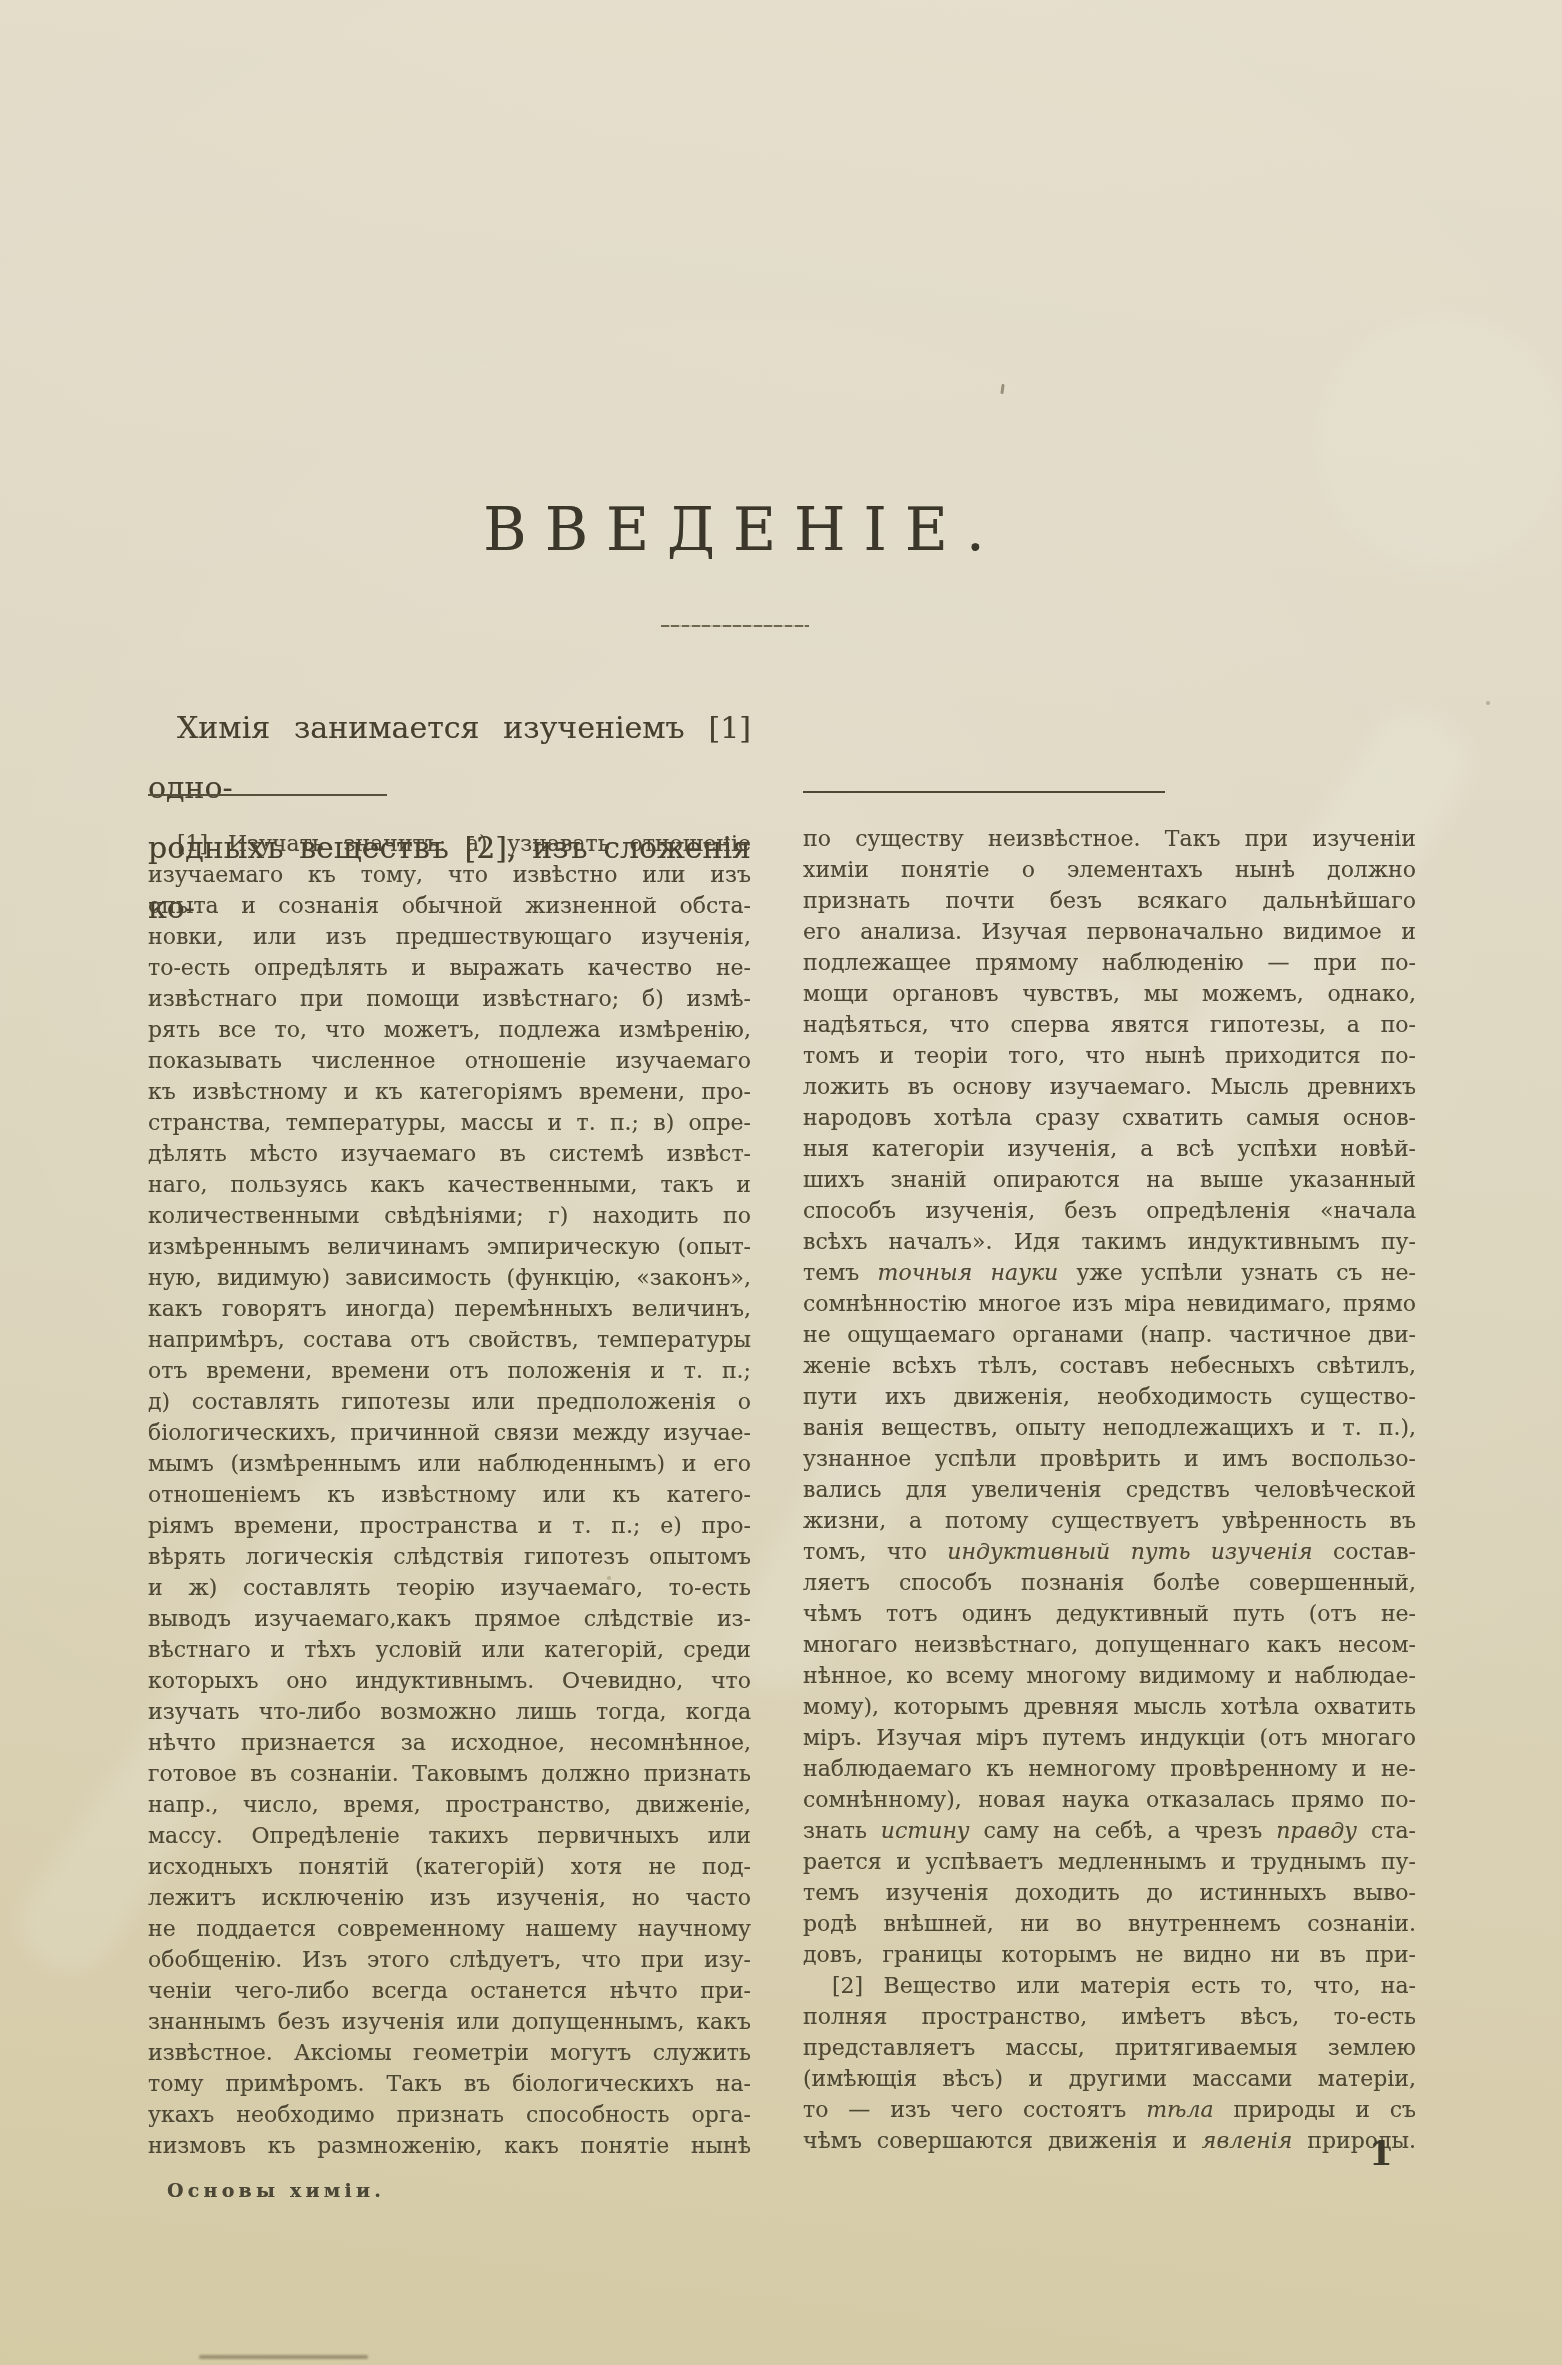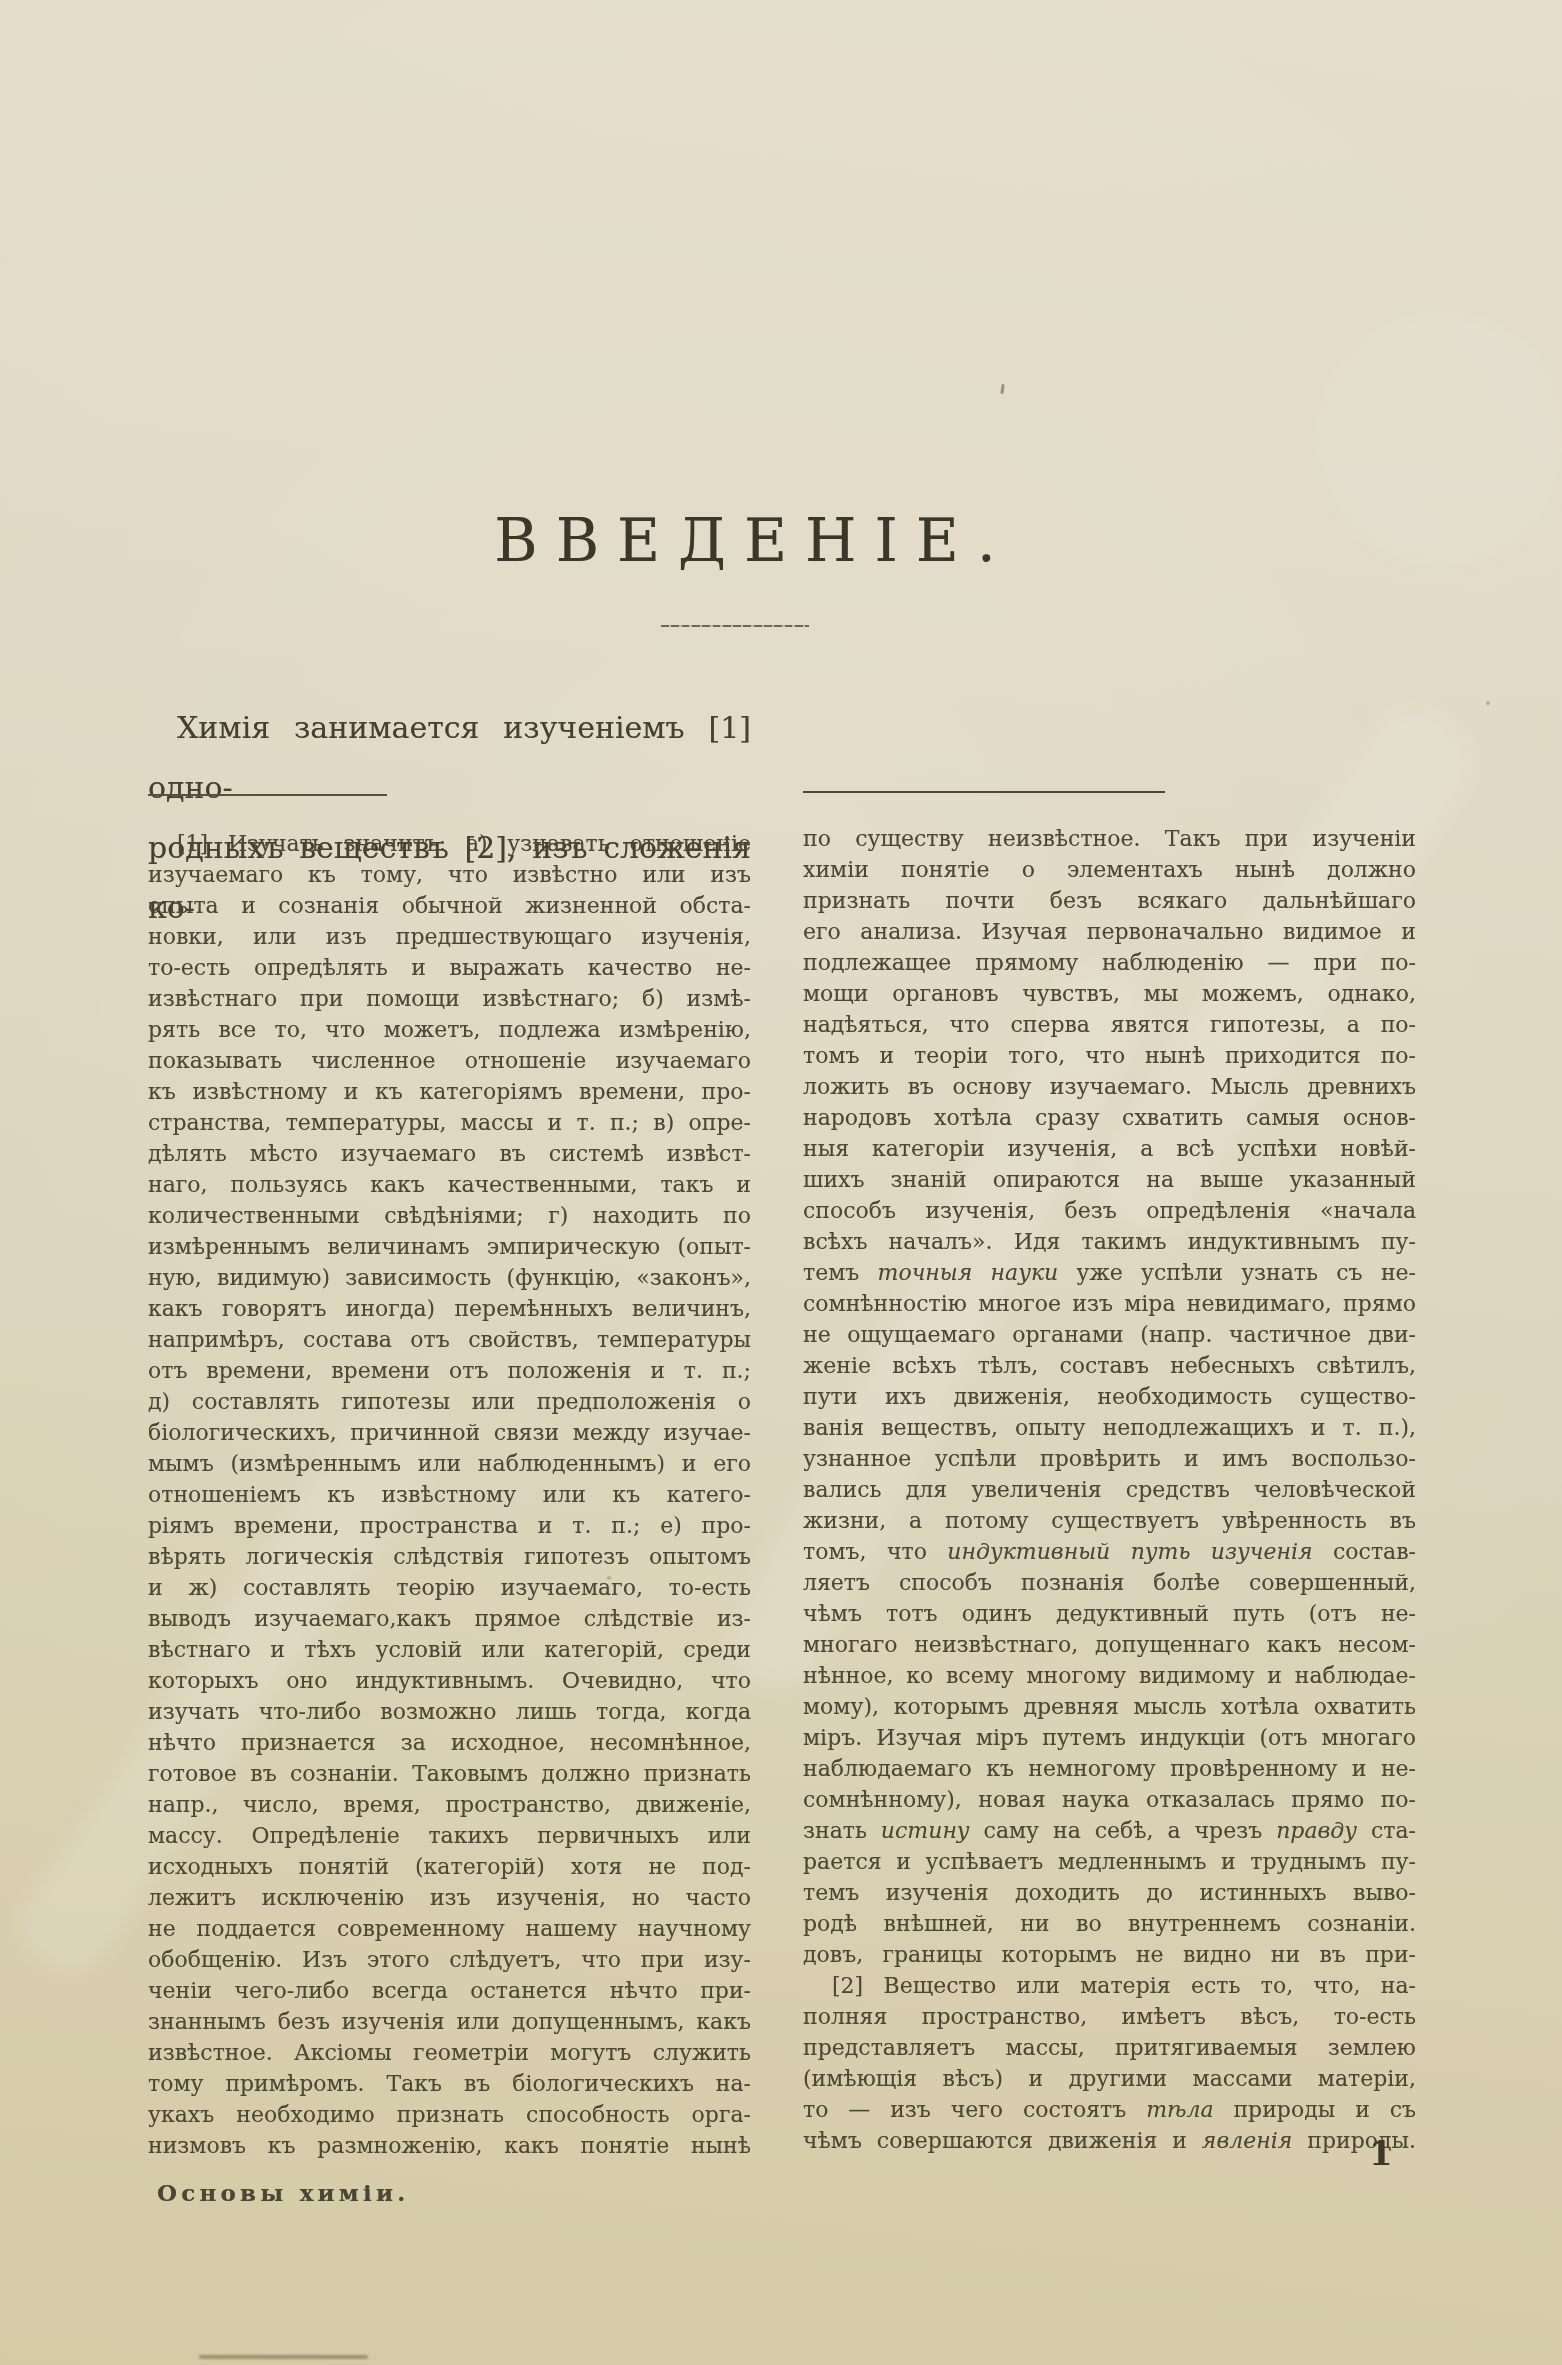--- a/index.html
+++ b/index.html
@@ -8,21 +8,21 @@
     width:1563px;height:2366px;
     overflow:hidden;
     font-family:"DejaVu Serif", serif;
     color:#4b4635;
     background:
       radial-gradient(ellipse 120% 80% at 48% 38%, rgba(255,255,255,0.10), rgba(255,255,255,0) 62%),
       radial-gradient(ellipse 140% 120% at 50% 45%, rgba(0,0,0,0) 68%, rgba(100,85,48,0.14) 88%, rgba(72,60,34,0.30) 100%),
       linear-gradient(187deg,#e4decb 0%,#e0dac6 24%,#dcd5bd 52%,#d9d0b2 76%,#d4caa4 100%);
   }
   .title{
-    position:absolute;top:494px;left:410px;width:664px;margin:12px;
+    position:absolute;top:494px;left:410px;width:664px;margin:1px;
     font-size:59px;font-weight:400;letter-spacing:18px;
     text-align:center;color:#3b382b;
     text-shadow:0 0 0.6px rgba(59,56,43,0.55);
     white-space:nowrap;
   }
   .title-rule{
     position:absolute;top:625px;left:661px;width:148px;height:1.8px;
     background:repeating-linear-gradient(90deg,#6e6850 0 7.8px, rgba(110,104,80,0.30) 7.8px 10.3px);
   }
   .col{position:absolute;}
@@ -39,22 +39,22 @@
   .fn-line{
     font-size:22px;line-height:31px;
     text-align:justify;text-align-last:justify;
     color:#4d4734;text-shadow:0 0 0.6px rgba(77,71,52,0.35);
   }
   .indent{text-indent:29px;}
   .fn-rule{position:absolute;background:#57513b;}
   .fn-rule.left {top:794px;left:148px;width:239px;height:1.8px;}
   .fn-rule.right{top:791px;left:803px;width:362px;height:2.4px;background:#4d4733;}
   .footer{
-    position:absolute;top:2179px;left:157px;
-    font-size:23px;font-weight:bold;letter-spacing:4.2px;color:#4b4635;
+    position:absolute;top:2179px;left:167px;
+    font-size:19px;font-weight:bold;letter-spacing:4.2px;color:#4b4635;
     text-shadow:0 0 0.6px rgba(75,70,53,0.5);
   }
   .pagenum{
     position:absolute;top:2133px;left:1369px;
     font-size:34px;font-weight:bold;color:#3d392b;
   }
   
   .wm{position:absolute;background:rgba(255,255,255,0.13);filter:blur(9.7px);border-radius:42px;pointer-events:none;}
   .wm1{top:676px;left:1231px;width:103px;height:591px;transform:rotate(33deg);}
   .wm2{top:929px;left:893px;width:91px;height:797px;transform:rotate(27deg);}

